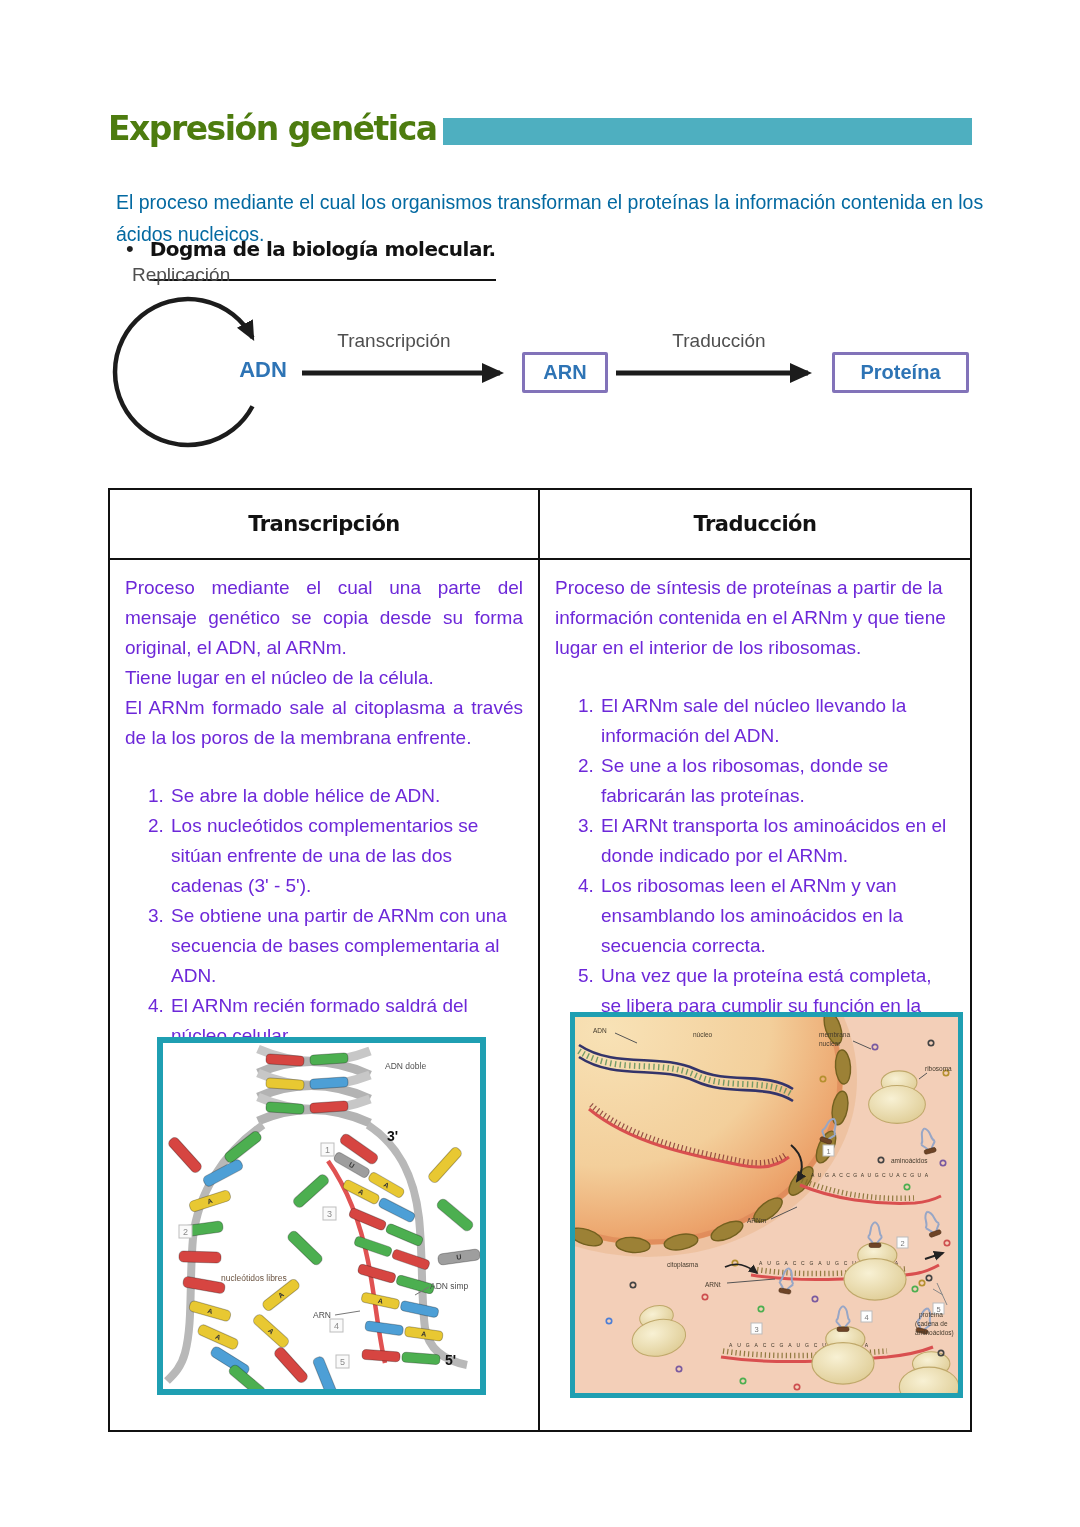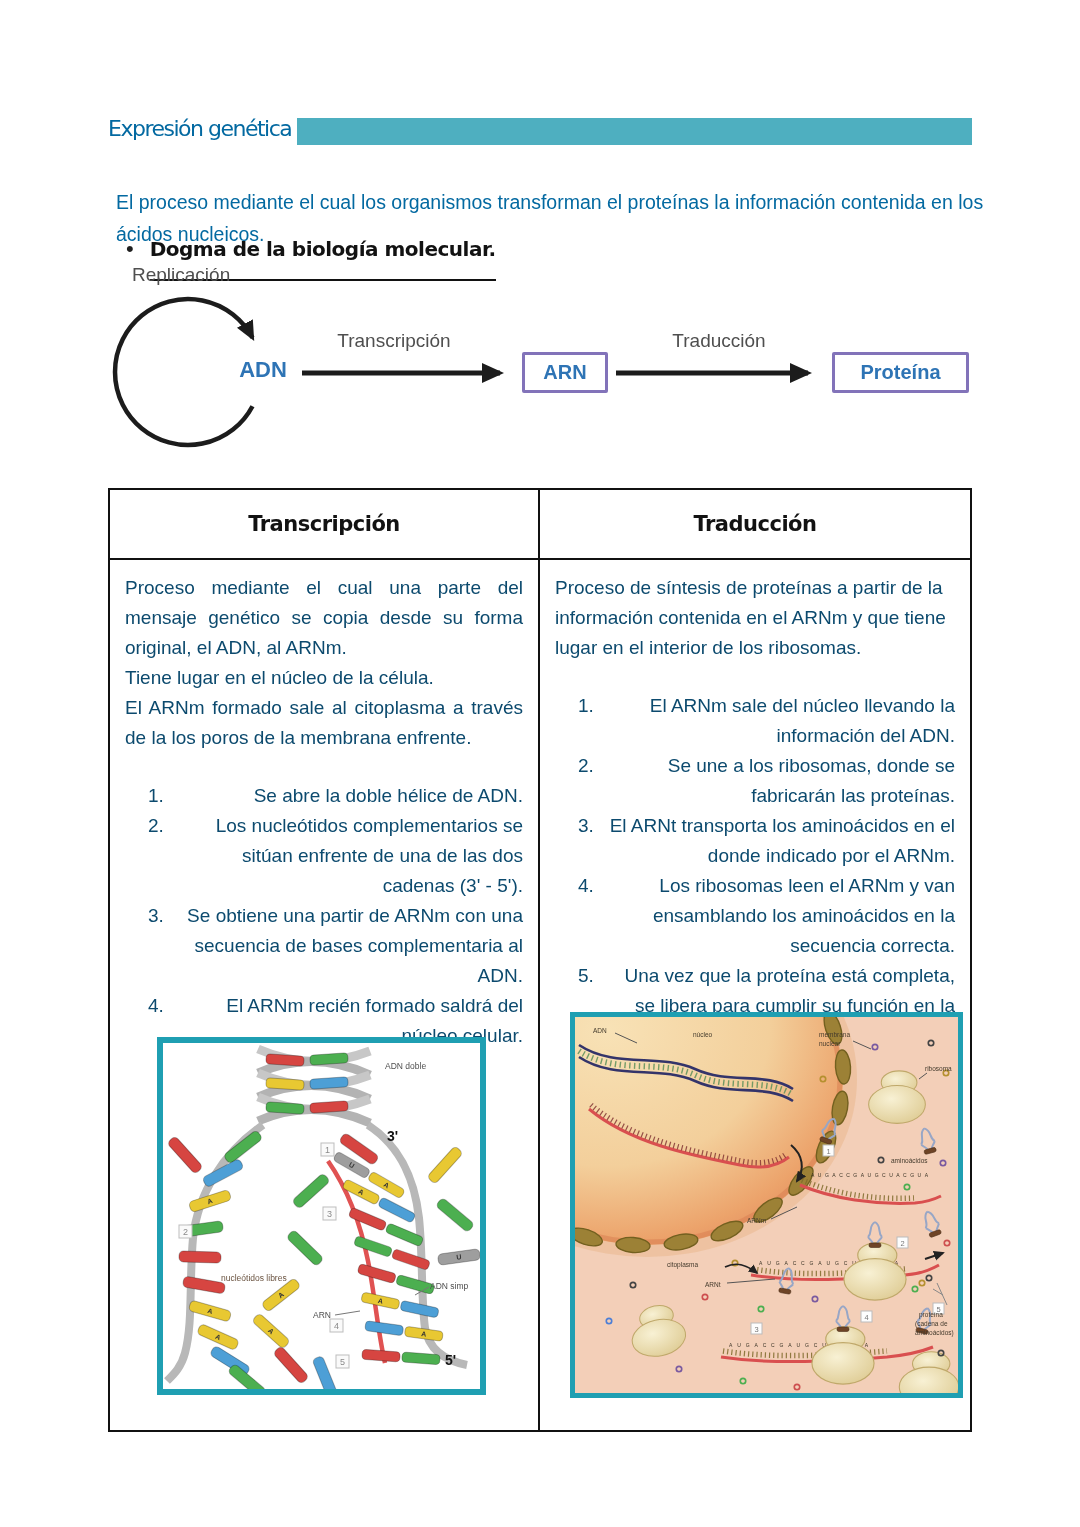--- a/index.html
+++ b/index.html
@@ -3,22 +3,22 @@
 <meta charset="utf-8">
 <style>
   html,body{margin:0;padding:0;}
   body{
     width:1080px;height:1527px;position:relative;background:#ffffff;
     font-family:"Liberation Sans",sans-serif;color:#1f1f1f;overflow:hidden;
   }
   
   .title-row{position:absolute;left:108px;top:109px;width:864px;display:flex;align-items:center;}
   .page-title{
-    font-family:"DejaVu Sans",sans-serif;font-weight:normal;font-size:22px;
-    letter-spacing:-1.5px;color:#0369a1;white-space:nowrap;line-height:40px;
+    font-family:"DejaVu Sans",sans-serif;font-weight:bold;font-size:33px;
+    letter-spacing:-1.5px;color:#4d7c0f;white-space:nowrap;line-height:40px;
   }
   .title-bar{flex:1;height:27px;background:#4eafc0;margin-left:6px;margin-top:4px;}
   
   .intro{position:absolute;left:116px;top:166px;width:868px;font-size:19.5px;line-height:32px;color:#0369a1;}
   .bullet-row{position:absolute;left:126px;top:236px;display:flex;align-items:baseline;font-size:20px;}
   .bullet-dot{font-size:22px;margin-right:16px;}
   .bullet-text{
     font-family:"DejaVu Sans",sans-serif;font-weight:bold;font-size:20px;letter-spacing:-0.5px;
     color:#121212;border-bottom:2px solid #121212;padding-bottom:18px;
   }
@@ -38,24 +38,24 @@
   .dg-box-prot{left:724px;width:137px;}
   
   .cmp-table{
     position:absolute;left:108px;top:488px;width:864px;height:944px;
     border:2.5px solid #111;box-sizing:border-box;
     display:grid;grid-template-columns:1fr 1fr;grid-template-rows:70px 1fr;
   }
   .th{display:flex;align-items:center;justify-content:center;border-bottom:2.5px solid #111;
     font-family:"DejaVu Sans",sans-serif;font-weight:bold;font-size:21px;letter-spacing:-0.5px;color:#121212;}
   .b-right{border-right:2.5px solid #111;}
-  .td{padding:13px 15px 0 15px;font-size:19px;line-height:30px;color:#0c4a6e;}
+  .td{padding:13px 15px 0 15px;font-size:19px;line-height:30px;color:#6d28d9;}
   .td p{margin:0;}
   .just{text-align:justify;}
-  .td ol{margin:28px 0 0 0;padding-left:44px;text-align:right;}
+  .td ol{margin:28px 0 0 0;padding-left:44px;}
   .td li{margin:0;padding-left:2px;}
   
   .fig{position:absolute;box-sizing:border-box;border:6px solid #1f9fb2;background:#fff;}
   .fig-left{left:157px;top:1037px;width:329px;height:358px;}
   .fig-right{left:570px;top:1012px;width:393px;height:386px;border-width:5px;background:#f3cfb8;}
   .fig svg{display:block;}
   
   text{font-family:"Liberation Sans",sans-serif;}
   .fl-small{font-size:8.5px;fill:#4f4f4f;}
   .fl-brown{font-size:8.5px;fill:#6a5340;}

